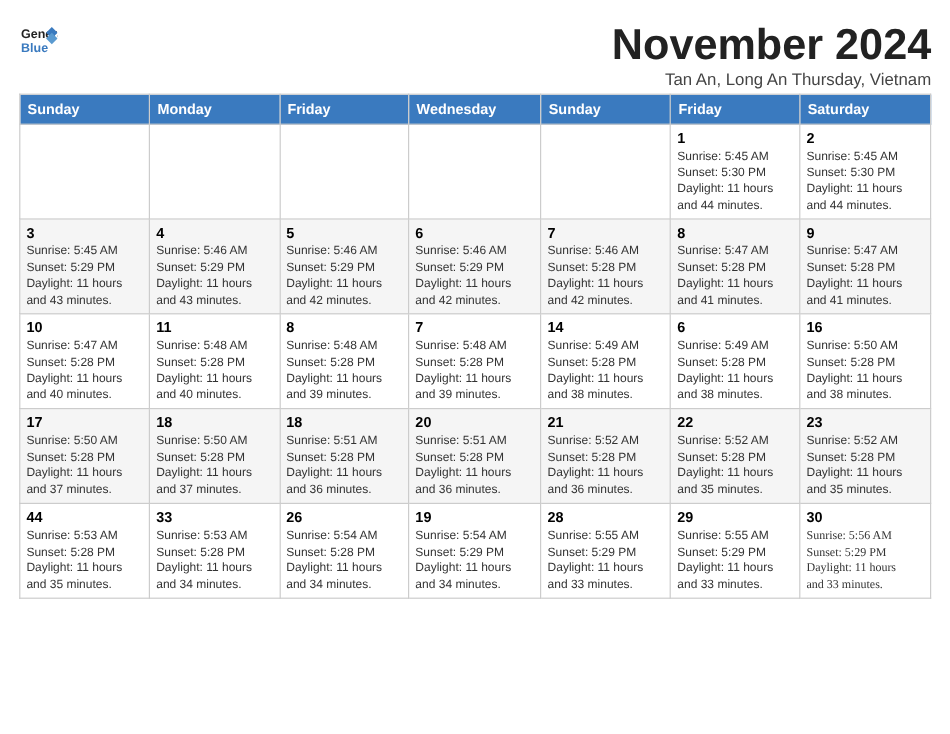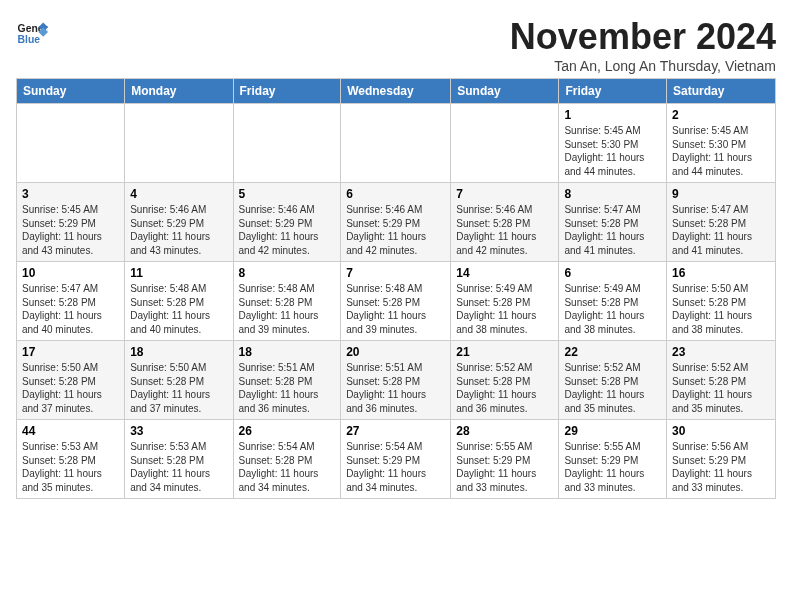--- a/index.html
+++ b/index.html
@@ -296,21 +296,21 @@
 and 34 minutes.</div>
         </td>
         <td>
           <span class="day-num">26</span>
           <div class="day-info" style="white-space: pre-line;">Sunrise: 5:54 AM
 Sunset: 5:28 PM
 Daylight: 11 hours
 and 34 minutes.</div>
         </td>
         <td>
-          <span class="day-num">27</span>
+          <span class="day-num">19</span>
           <div class="day-info" style="white-space: pre-line;">Sunrise: 5:54 AM
 Sunset: 5:29 PM
 Daylight: 11 hours
 and 34 minutes.</div>
         </td>
         <td>
           <span class="day-num">28</span>
           <div class="day-info" style="white-space: pre-line;">Sunrise: 5:55 AM
 Sunset: 5:29 PM
 Daylight: 11 hours
@@ -318,20 +318,20 @@
         </td>
         <td>
           <span class="day-num">29</span>
           <div class="day-info" style="white-space: pre-line;">Sunrise: 5:55 AM
 Sunset: 5:29 PM
 Daylight: 11 hours
 and 33 minutes.</div>
         </td>
         <td>
           <span class="day-num">30</span>
-          <div class="day-info" style="white-space: pre-line;">Sunrise: 5:56 AM
+          <div class="day-info" style="white-space: pre-line; font-family: Liberation Serif, serif;">Sunrise: 5:56 AM
 Sunset: 5:29 PM
 Daylight: 11 hours
 and 33 minutes.</div>
         </td>
       </tr>
     </tbody>
 </table>
 
 </body></html>

